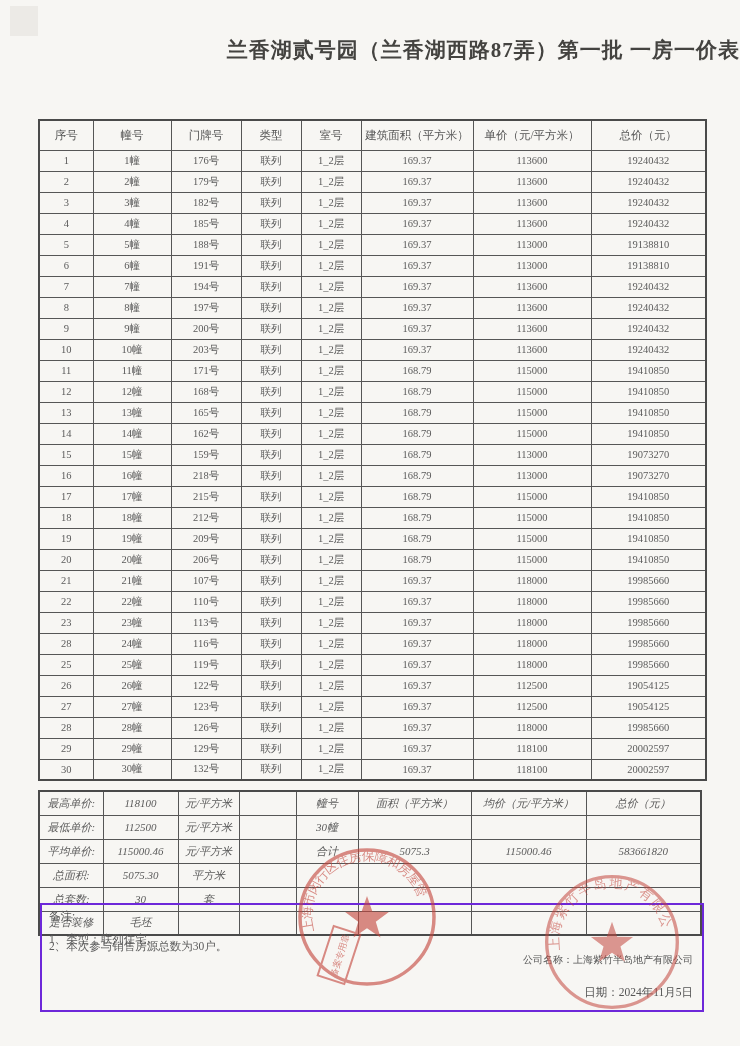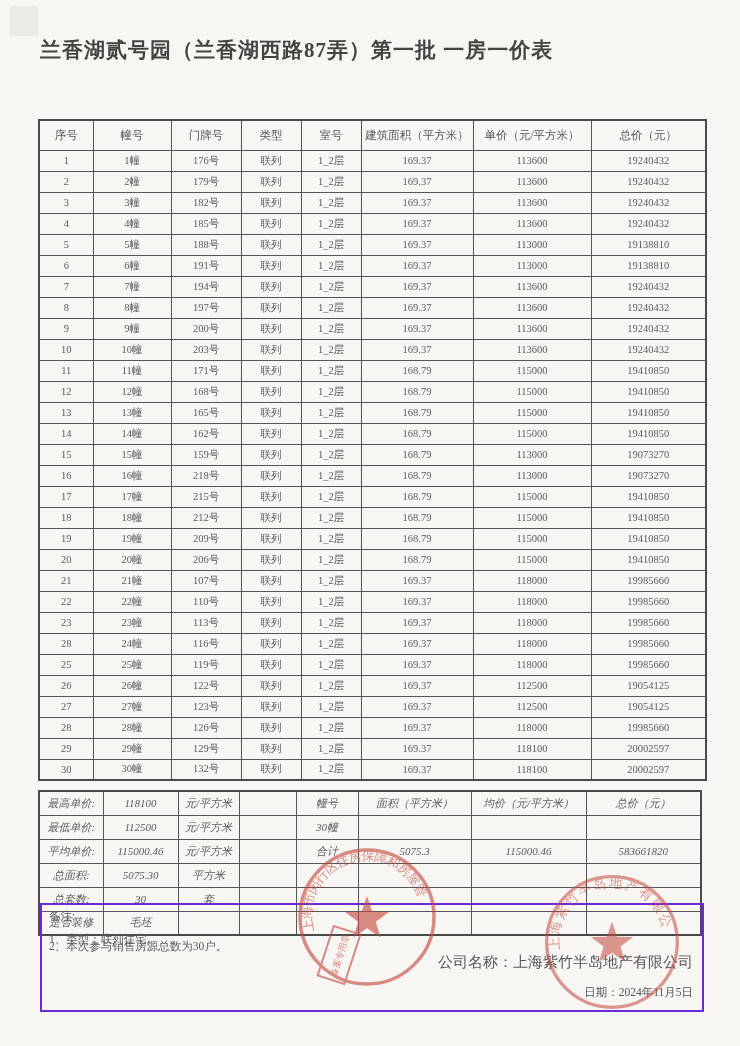--- a/index.html
+++ b/index.html
@@ -10,21 +10,21 @@
     font-family:"Liberation Serif","DejaVu Serif",serif;
     color:#525252;
     overflow:hidden;
   }
   .scan-artifact {
     position:absolute; left:10px; top:6px; width:28px; height:30px;
     background:#eceae6;
   }
   .doc-title {
     position:absolute; top:36px; left:0; width:740px;
-    text-align:left; font-size:21px; font-weight:bold;
+    text-align:right; font-size:21px; font-weight:bold;
     letter-spacing:1px; color:#444340;padding-left:40px;
   }
   table { border-collapse:collapse; table-layout:fixed;margin-top:41px; }
   td, th {
     border:1px solid #565656;
     text-align:center; vertical-align:middle;
     font-size:10.5px; color:#5b5b5b;
     overflow:hidden; white-space:nowrap;
     font-weight:normal;
   }
@@ -40,21 +40,21 @@
   }
   .summary-table td { height:24px; font-size:11px;font-style:italic; }
   .notes-box {
     position:absolute; left:40px; top:903px; width:664px; height:109px;
     border:2px solid #6d28d9;
   }
   .notes-label { position:absolute; left:7px; top:4px; font-size:11.5px; color:#5b5b5b; }
   .note-line-1 { position:absolute; left:7px; top:27px; font-size:11.5px; color:#5b5b5b; }
   .note-line-2 { position:absolute; left:7px; top:34px; font-size:11.5px; color:#5b5b5b; }
   .company-line {
-    position:absolute; right:9px; top:48px; font-size:15px; color:#555;
+    position:absolute; right:9px; top:48px; font-size:10px; color:#555;
   }
   .date-line {
     position:absolute; right:9px; top:80px; font-size:11.5px; color:#555;
   }
   .stamp { position:absolute; color:var(--stamp-red,#c4473e); }
   .stamp-left  { left:291px; top:841px; opacity:0.62; }
   .stamp-right { left:539px; top:869px; opacity:0.55; }
   .stamp svg { display:block; }
 </style>
 </head>

